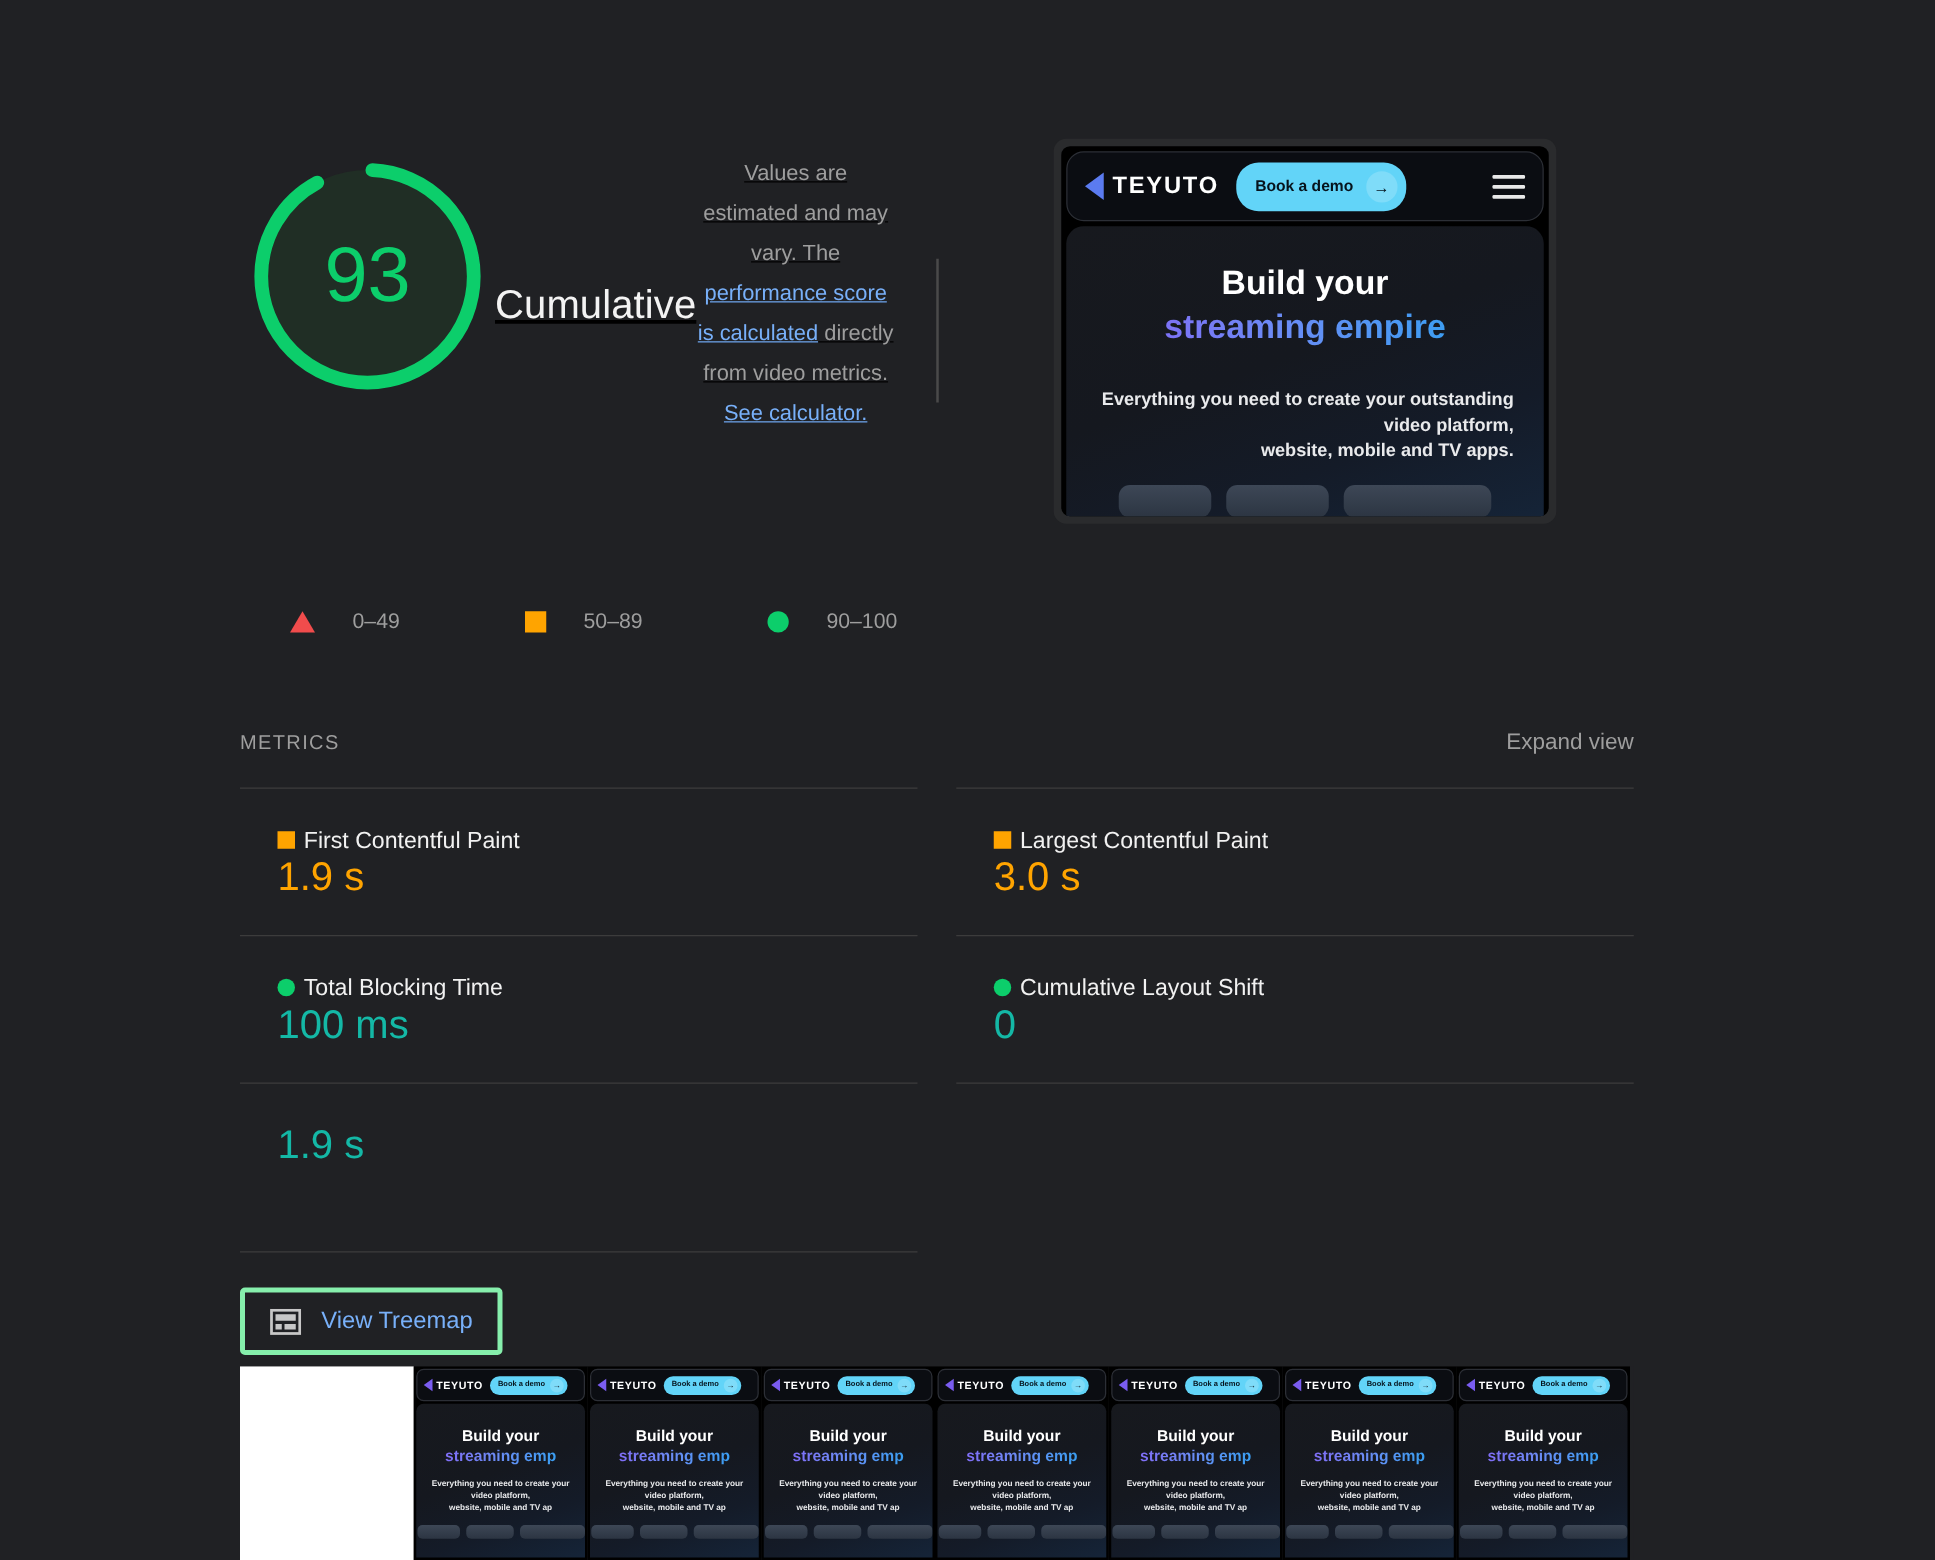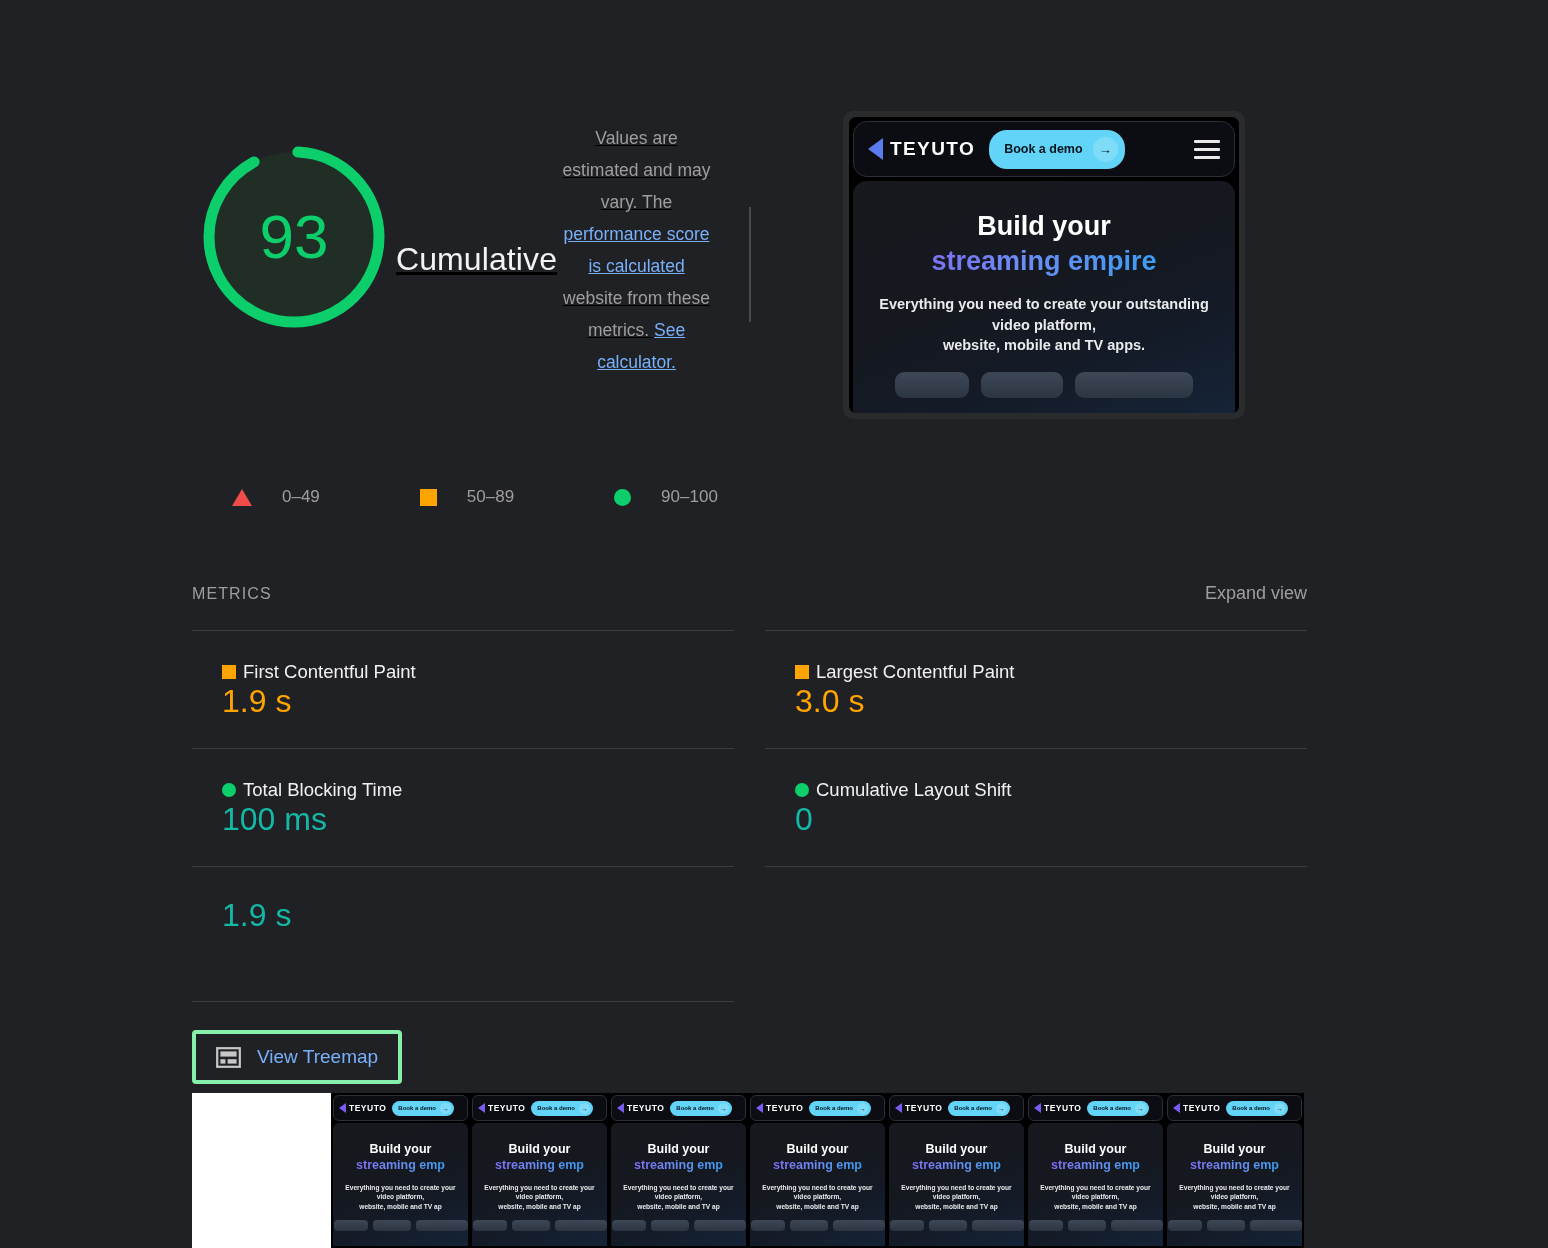--- a/index.html
+++ b/index.html
@@ -97,22 +97,23 @@
     background: linear-gradient(160deg,#17191e 0%,#15181f 45%,#141b28 72%,#152438 100%);
     text-align: center; padding-top: 28px;
   }
   .pv-h1 { font-size: 27px; font-weight: 700; color: #ffffff; line-height: 1.28; }
   .pv-h1-accent {
     font-size: 27px; font-weight: 700; line-height: 1.28;
     background: linear-gradient(90deg,#8b5cf6 0%,#6b8cf5 45%,#22a7f0 100%);
     -webkit-background-clip: text; background-clip: text; color: transparent;
   }
   .pv-sub {
-    margin-top: 16px; font-size: 14.5px; font-weight: 700; color: #e9eaec; line-height: 1.42;
-    padding: 0 12px;
+    margin-top: 32px; font-size: 14.5px; font-weight: 700; color: #e9eaec; line-height: 1.42;
+    padding: 0 24px;
+    text-align: right;
   }
   .pv-pills { margin-top: 16px; display: flex; justify-content: center; gap: 12px; }
   .pv-pill {
     height: 26px; border-radius: 9px;
     background: linear-gradient(180deg,#3d4756 0%,#2c3542 100%);
   }
   .pv-pill.a { width: 74px; } .pv-pill.b { width: 82px; } .pv-pill.c { width: 118px; }
 
   
   .metrics-head {
@@ -205,21 +206,21 @@
   <div class="gauge-block">
     <div class="gauge-wrap">
       <svg viewBox="0 0 204 204">
         <circle cx="102" cy="102" r="85" fill="#202e25"></circle>
         <circle id="gauge-arc" cx="102" cy="102" r="85" fill="none" stroke="#0cce6b" stroke-width="11" stroke-linecap="round" stroke-dasharray="487.6857985325463 46.384952577718536" stroke-dashoffset="-4.005530633326986"></circle>
       </svg>
       <div class="gauge-score">93</div>
     </div>
     <div class="cat-title">Cumulative</div>
     <div class="cat-desc">
-      <span>Values are estimated and may vary. The </span><a href="#">performance score is calculated</a><span> website from these metrics. </span><a href="#">See calculator.</a>
+      <span>Values are estimated and may vary. The </span><a href="#">performance score is calculated</a><span> directly from video metrics. </span><a href="#">See calculator.</a>
     </div>
   </div>
 
   <div class="legend">
     <div class="legend-item">
       <span class="tri-fail"></span>
       <span class="lab">0–49</span>
     </div>
     <div class="legend-item">
       <span class="sq-avg"></span>

